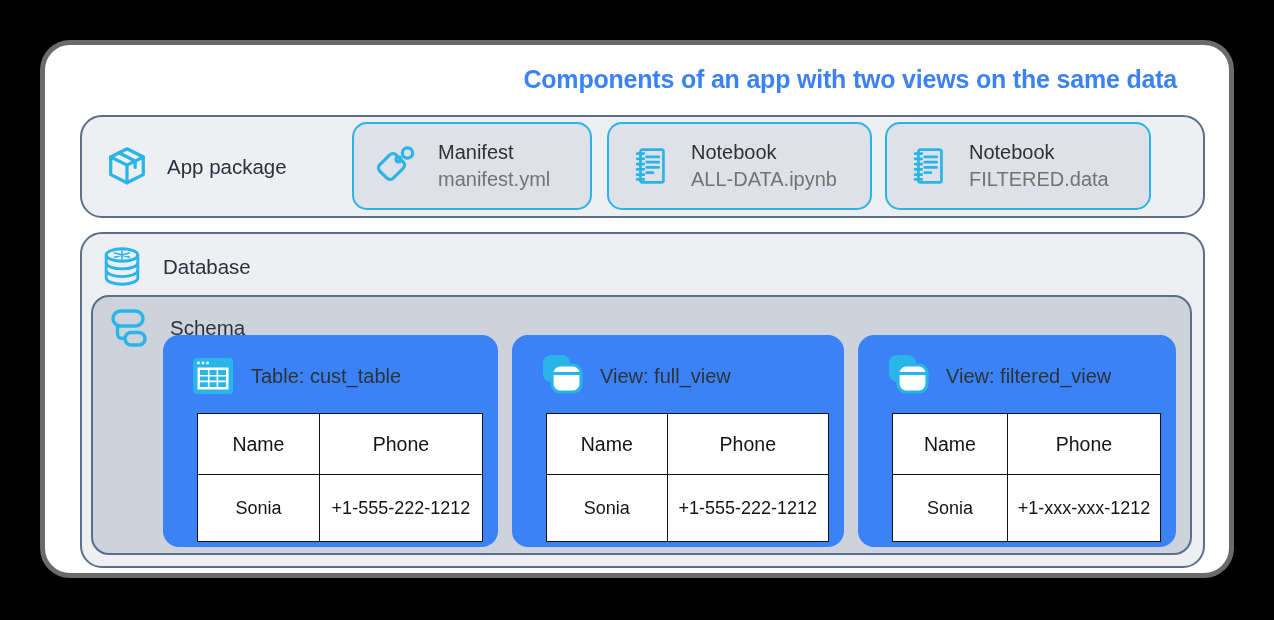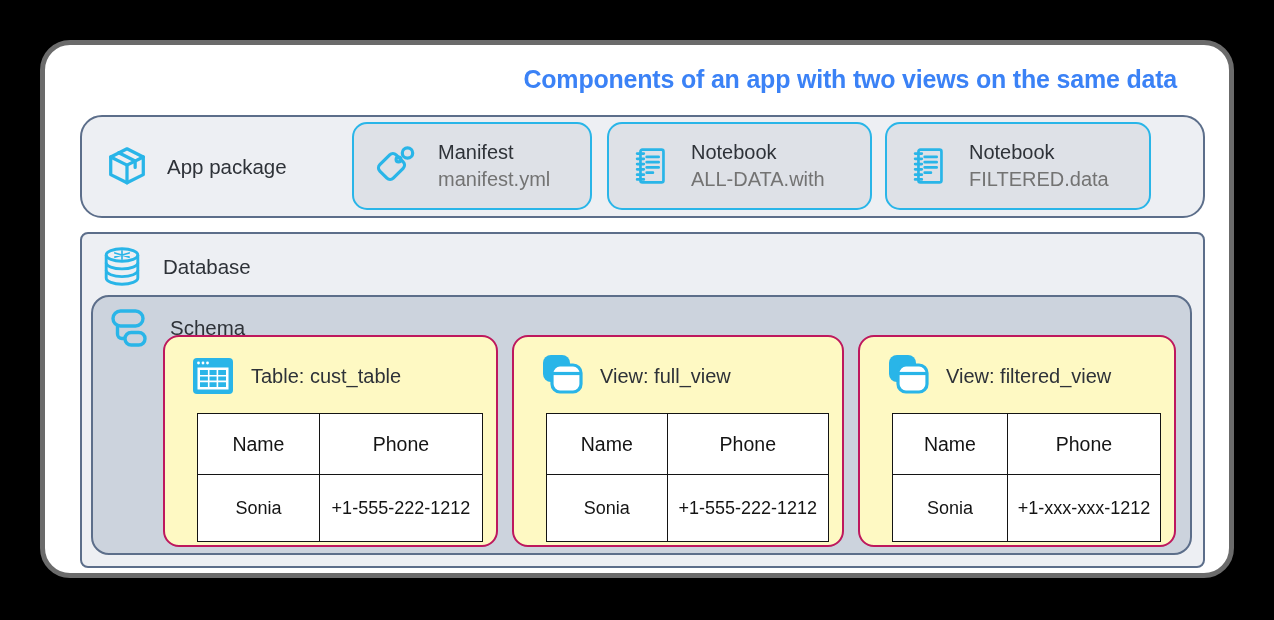--- a/index.html
+++ b/index.html
@@ -28,34 +28,34 @@
   .chip{
     position:absolute;top:5px;height:88px;box-sizing:border-box;
     background:#dee1e7;border:2px solid #29b5e8;border-radius:15px;
     display:flex;align-items:center;padding-left:19px;gap:17px;
   }
   .chip-title{font-size:20px;color:#2e3238;line-height:27px;}
   .chip-sub{font-size:20px;color:#737373;line-height:27px;}
   
   .db-box{
     position:absolute;left:35px;top:187px;width:1125px;height:336px;box-sizing:border-box;
-    background:#edeff3;border:2.5px solid #5c6e8a;border-radius:8px;
+    background:#edeff3;border:2.5px solid #5c6e8a;border-radius:22px;
   }
   .box-header{display:flex;align-items:center;}
   .db-header{padding:10px 0 0 17px;gap:18px;}
   .db-label,.schema-label{font-size:20.5px;color:#2e3238;}
   .schema-box{
     position:absolute;left:9px;top:61px;width:1101px;height:260px;box-sizing:border-box;
     background:#ccd3dd;border:2.5px solid #5c6e8a;border-radius:18px;
   }
   .schema-header{padding:7px 0 0 11px;gap:18px;}
   .cards{position:absolute;left:70px;top:38px;display:flex;gap:14px;}
   .obj-card{
     box-sizing:border-box;height:212px;
-    background:#fef9c3;border:2px solid #be185d;border-radius:16px;
+    background:#3b82f6;border:2px solid #3b82f6;border-radius:16px;
     padding:15px 21px 12px 24px;
   }
   .obj-card.w1{width:335px;}
   .obj-card.w2{width:332px;}
   .obj-card.w3{width:318px;}
   .obj-header{display:flex;align-items:center;gap:14px;}
   .obj-title{font-size:20px;color:#2e3238;white-space:nowrap;}
   table.mini{
     width:100%;margin-top:13px;border-collapse:collapse;background:#fff;table-layout:fixed;margin-left:8px;
   }
@@ -108,21 +108,21 @@
         <svg width="46" height="46" viewBox="0 0 48 48">
           <g fill="none" stroke="#29B5E8" stroke-width="2.8" stroke-linecap="round">
             <rect x="13" y="7" width="24" height="34" rx="2"></rect>
             <path d="M19.5 14.5 H32 M19.5 20 H32 M19.5 25.5 H32 M19.5 31 H26"></path>
             <path d="M9.5 11 H16.5 M9.5 16.5 H16.5 M9.5 22 H16.5 M9.5 27.5 H16.5 M9.5 33 H16.5 M9.5 38 H16.5"></path>
           </g>
         </svg>
       </span>
       <div>
         <div class="chip-title">Notebook</div>
-        <div class="chip-sub">ALL-DATA.with</div>
+        <div class="chip-sub">ALL-DATA.ipynb</div>
       </div>
     </div>
 
     <div class="chip" style="left:803px;width:266px;">
       <span class="icon">
         <svg width="46" height="46" viewBox="0 0 48 48">
           <g fill="none" stroke="#29B5E8" stroke-width="2.8" stroke-linecap="round">
             <rect x="13" y="7" width="24" height="34" rx="2"></rect>
             <path d="M19.5 14.5 H32 M19.5 20 H32 M19.5 25.5 H32 M19.5 31 H26"></path>
             <path d="M9.5 11 H16.5 M9.5 16.5 H16.5 M9.5 22 H16.5 M9.5 27.5 H16.5 M9.5 33 H16.5 M9.5 38 H16.5"></path>

